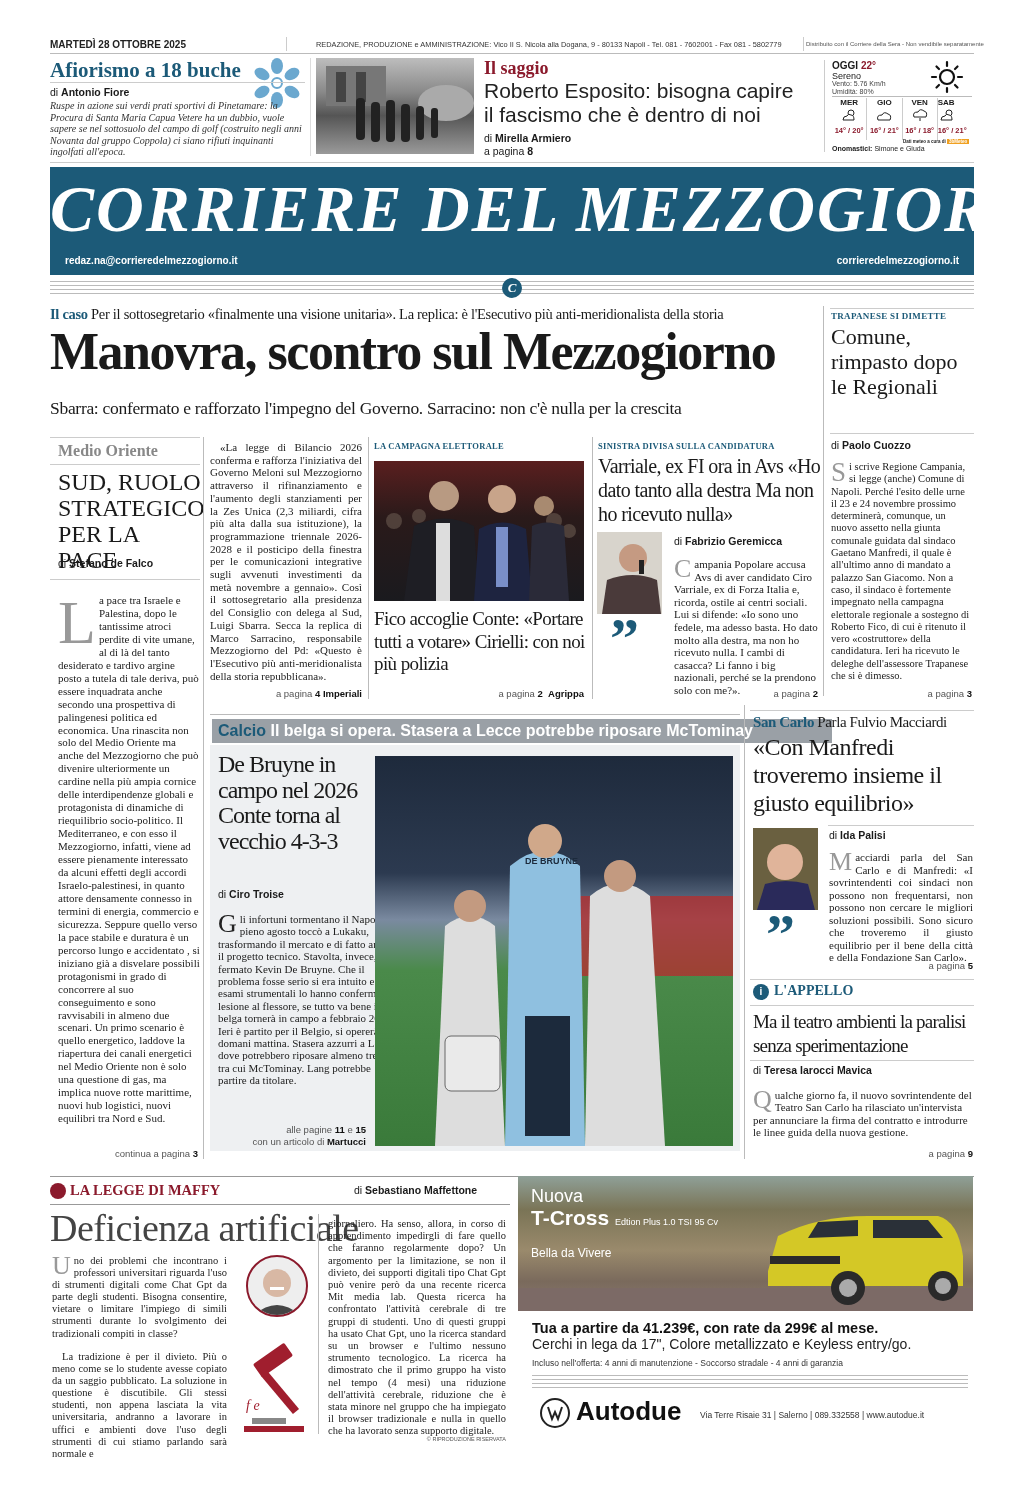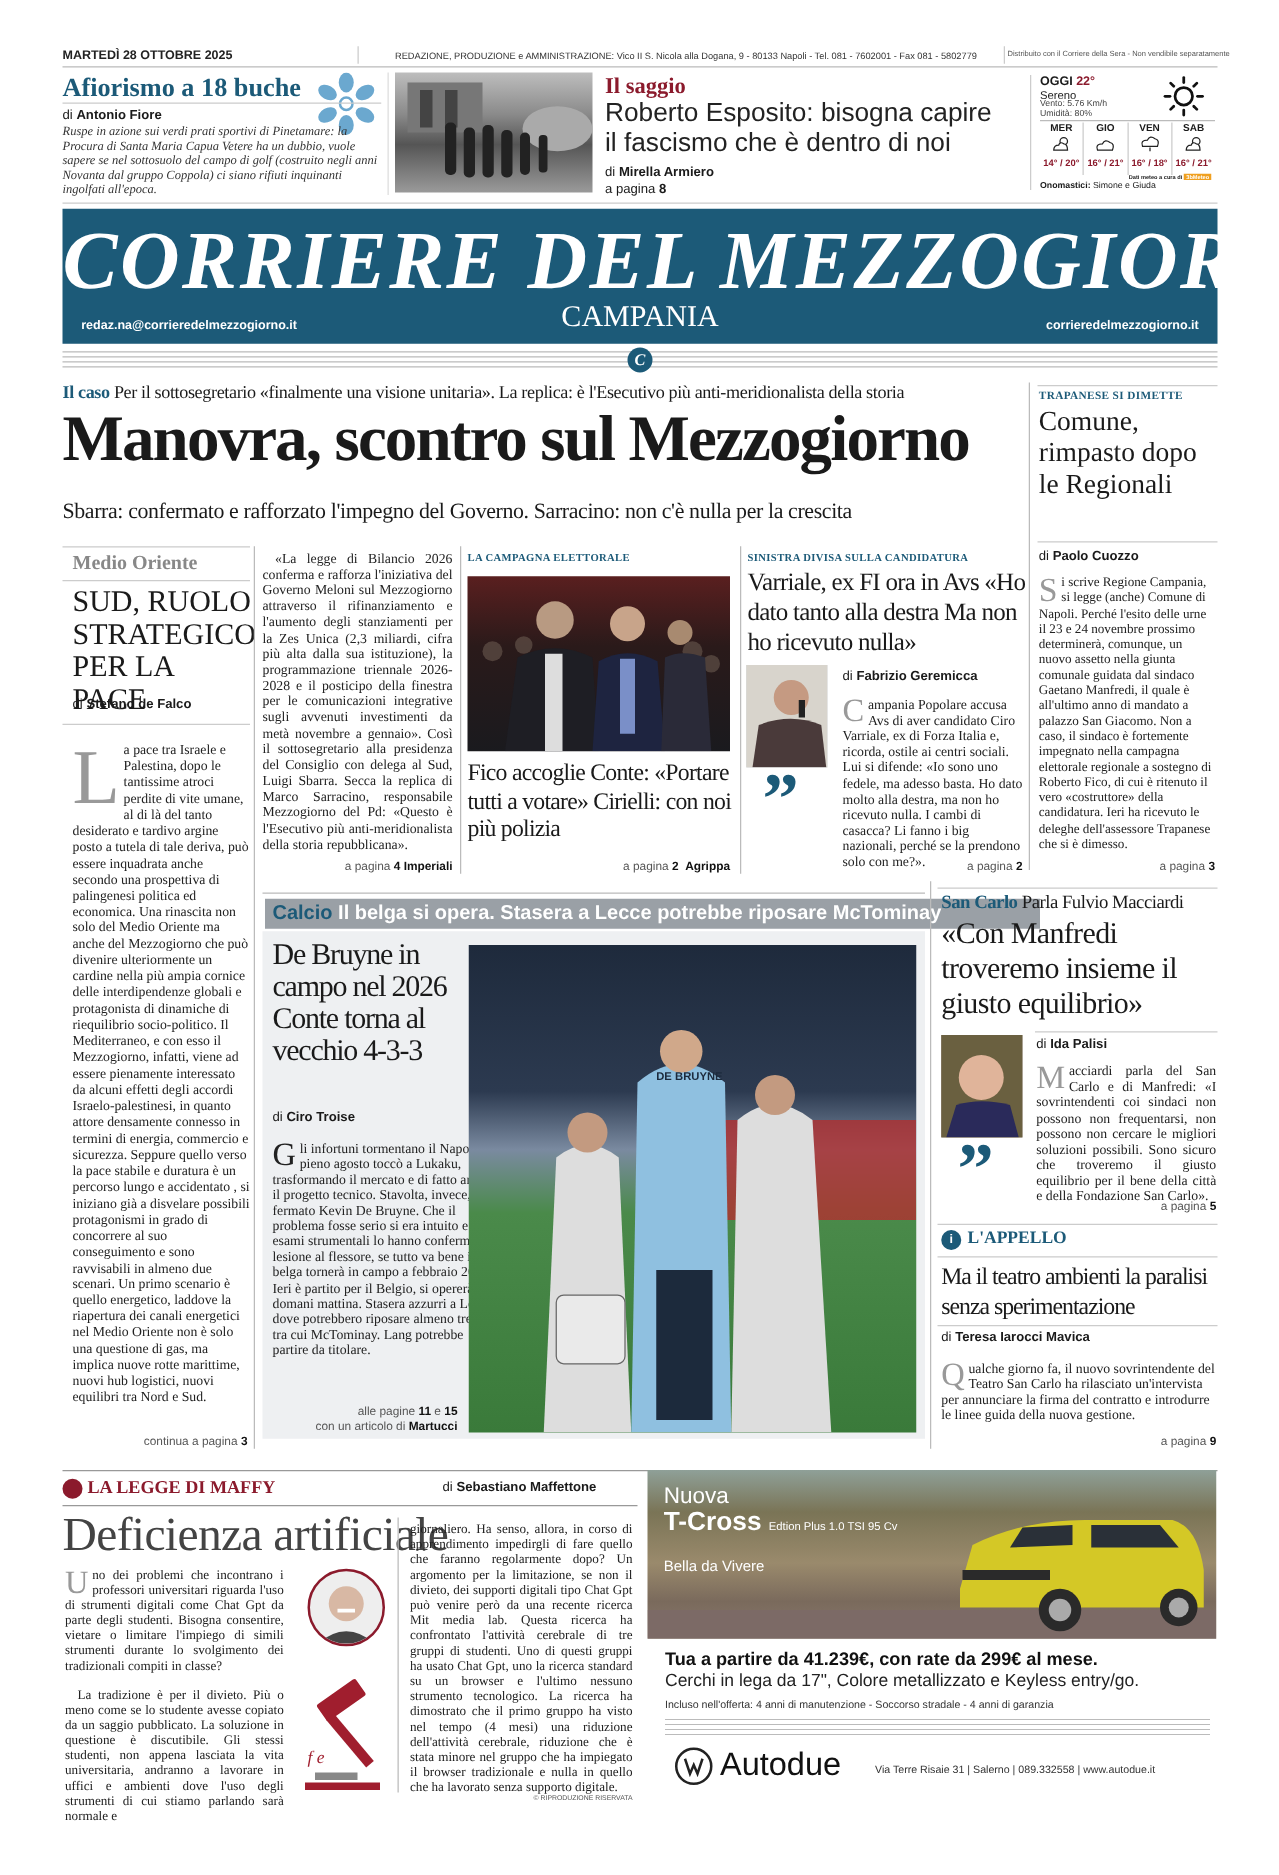--- a/index.html
+++ b/index.html
@@ -112,36 +112,35 @@
   <div class="sans red" style="font-size:7.5px;font-weight:700">16° / 21°</div>
  </div>
  <div style="flex:1;text-align:center;border-right:1px solid #ccc">
   <div class="sans" style="font-size:8px;font-weight:700">VEN</div>
   <svg width="18" height="14" viewBox="0 0 18 14">
         <path d="M3 9 q-2-5 4-5 q2-4 6-1 q4 1 2 6 z" fill="#fff" stroke="#222"></path>
         <line x1="9" y1="10" x2="9" y2="13" stroke="#222"></line>
       </svg>
   <div class="sans red" style="font-size:7.5px;font-weight:700">16° / 18°</div>
  </div>
- <div style="flex:1;text-align:center">
+ <div style="flex:1;text-align:left">
   <div class="sans" style="font-size:8px;font-weight:700">SAB</div>
   <svg width="18" height="14" viewBox="0 0 18 14">
         <circle cx="11" cy="5" r="3" fill="none" stroke="#222"></circle>
         <path d="M3 12 q0-4 4-4 q1-3 4-1 q3 0 3 5 z" fill="#fff" stroke="#222"></path>
       </svg>
   <div class="sans red" style="font-size:7.5px;font-weight:700">16° / 21°</div>
  </div>
 </div>
 <div class="abs sans" style="left:903px;top:139px;font-size:4.5px;font-weight:700;white-space:nowrap"><span>Dati meteo a cura di</span> <span style="background:#f0a020;color:#fff;padding:0 2px">3bMeteo</span></div>
 <div class="abs sans" style="left:832px;top:145px;font-size:7px"><b>Onomastici:</b> <span>Simone e Giuda</span></div>
 
 <div class="hr" style="left:50px;top:162px;width:924px;background:#ccc"></div>
 <div class="abs" style="left:50px;top:167px;width:924px;height:108px;background:#1c5a78">
  <div class="serif" style="position:absolute;left:0;top:4px;width:924px;text-align:center;color:#fff;font-size:66px;font-weight:900;font-style:italic;letter-spacing:2px;transform:scaleY(1.0);white-space:nowrap">CORRIERE DEL MEZZOGIORNO</div>
- <div class="serif" style="position:absolute;left:0;top:74px;width:924px;text-align:center;color:#fff;font-size:24px">CAMPANIA</div>
  <div class="sans" style="position:absolute;left:15px;top:88px;color:#fff;font-size:10px;font-weight:700">redaz.na@corrieredelmezzogiorno.it</div>
  <div class="sans" style="position:absolute;right:15px;top:88px;color:#fff;font-size:10px;font-weight:700">corrieredelmezzogiorno.it</div>
 </div>
 <div class="hr" style="left:50px;top:281px;width:924px;background:#bbb"></div>
 <div class="hr" style="left:50px;top:285px;width:924px;background:#bbb"></div>
 <div class="hr" style="left:50px;top:289px;width:924px;background:#bbb"></div>
 <div class="hr" style="left:50px;top:293px;width:924px;background:#bbb"></div>
 <div class="abs serif" style="left:502px;top:278px;width:20px;height:20px;border-radius:50%;background:#1c5a78;color:#fff;font-size:13px;font-weight:700;font-style:italic;text-align:center;line-height:20px">C</div>
 
 <div class="abs serif" style="left:50px;top:306px;font-size:14.5px;white-space:nowrap;letter-spacing:-0.3px"><b class="blue">Il caso</b> <span>Per il sottosegretario «finalmente una visione unitaria». La replica: è l'Esecutivo più anti-meridionalista della storia</span></div>
@@ -309,14 +308,14 @@
 </div>
 <div class="abs sans" style="left:532px;top:1320px;font-size:14.5px;font-weight:700;color:#111;white-space:nowrap">Tua a partire da 41.239€, con rate da 299€ al mese.</div>
 <div class="abs sans" style="left:532px;top:1336px;font-size:14px;color:#222;white-space:nowrap">Cerchi in lega da 17", Colore metallizzato e Keyless entry/go.</div>
 <div class="abs sans" style="left:532px;top:1358px;font-size:8.5px;color:#333;white-space:nowrap">Incluso nell'offerta: 4 anni di manutenzione - Soccorso stradale - 4 anni di garanzia</div>
 <div class="abs" style="left:532px;top:1375px;width:436px;height:16px;background:repeating-linear-gradient(180deg,#bbb 0,#bbb 1px,#fff 1px,#fff 4px)"></div>
 <div class="abs" style="left:540px;top:1398px;width:30px;height:30px;border-radius:50%;border:2px solid #222;background:#fff">
  <svg width="26" height="26" viewBox="0 0 26 26">
       <path d="M6 7 L10 19 L13 12 L16 19 L20 7" fill="none" stroke="#222" stroke-width="2"></path>
     </svg>
 </div>
-<div class="abs sans" style="left:576px;top:1396px;font-size:26px;font-weight:400;color:#111">Autodue</div>
+<div class="abs sans" style="left:576px;top:1396px;font-size:26px;font-weight:700;color:#111">Autodue</div>
 <div class="abs sans" style="left:700px;top:1410px;font-size:8.5px;color:#333;white-space:nowrap">Via Terre Risaie 31 | Salerno | 089.332558 | www.autodue.it</div>
 
 </body></html>

